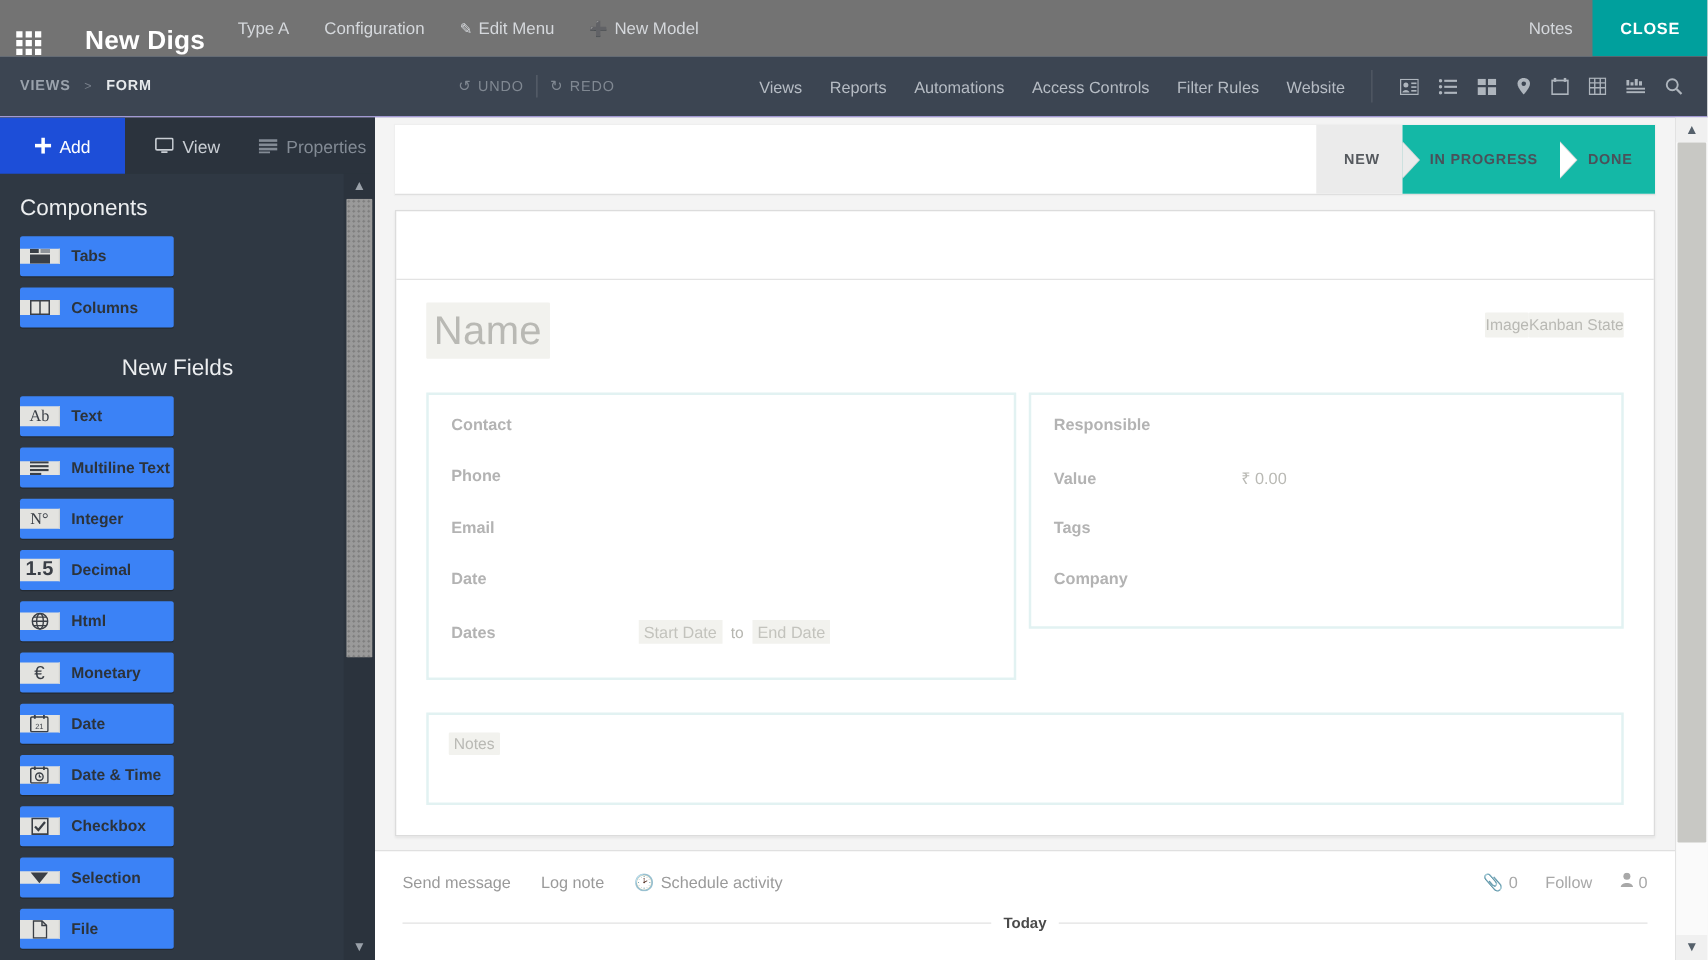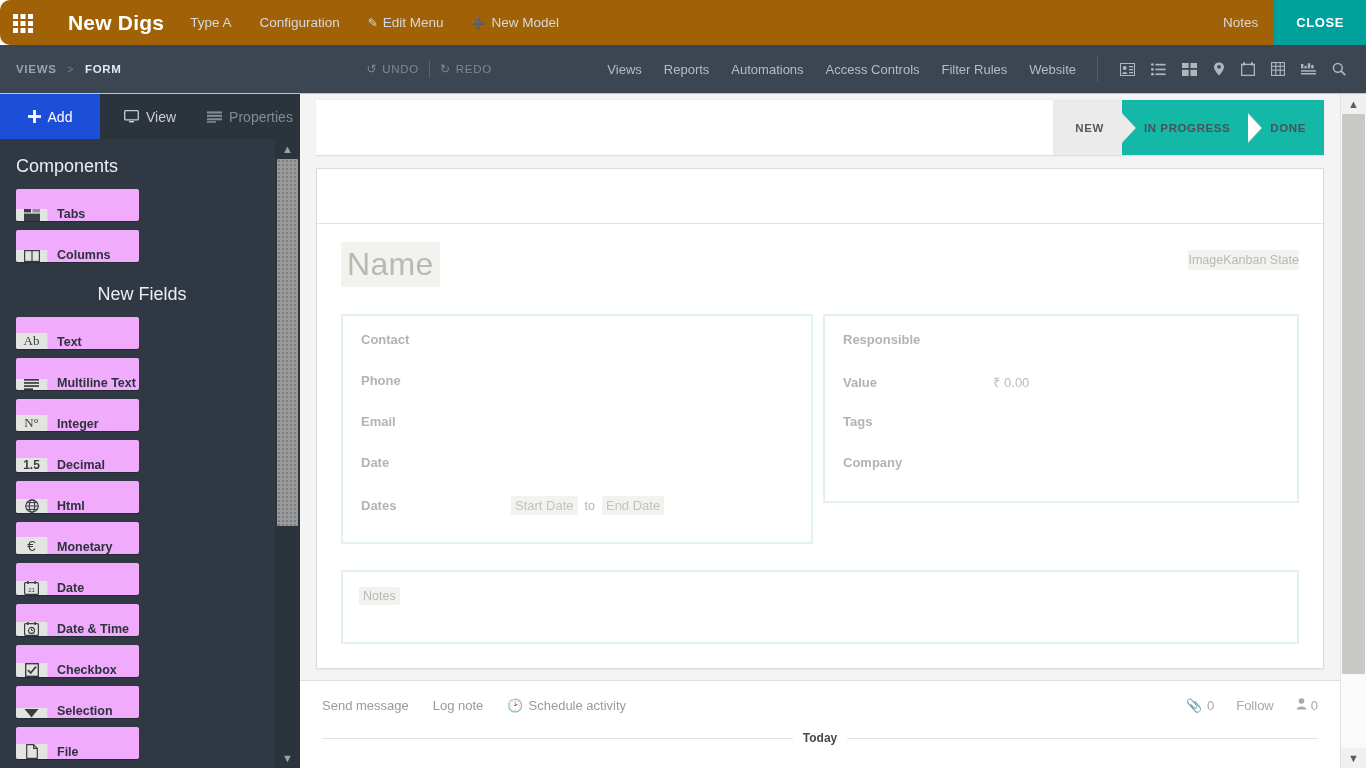--- a/index.html
+++ b/index.html
@@ -7,22 +7,22 @@
   html, body {
     width: 1366px; height: 768px;
     overflow: hidden;
     font-family: "Liberation Sans", sans-serif;
     background: #fff;
   }
   .app { position: relative; width: 1366px; height: 768px; display: flex; flex-direction: column; }
 
   
   .topbar {
-    height: 45px; background: #a16207; color: #d5d8dc;
-    display: flex; align-items: center; flex: 0 0 45px; border-radius: 10px;
+    height: 45px; background: #737373; color: #d5d8dc;
+    display: flex; align-items: flex-end; flex: 0 0 45px;
   }
   .apps-grid { width: 46px; display: flex; align-items: center; justify-content: center; cursor: pointer; }
   .apps-grid svg { display: block; }
   .brand {
     font-size: 21px; font-weight: bold; color: #fff; letter-spacing: .2px;
     padding: 0 12px 0 22px; white-space: nowrap;
   }
   .topmenu { display: flex; align-items: center; height: 100%; }
   .topmenu a {
     color: #d5d8dc; font-size: 13.5px; text-decoration: none;
@@ -78,22 +78,22 @@
   }
   .sb-tab.active { background: #1d4ed8; color: #fff; align-items: center; }
   .sb-tab.dim { color: #838b95; }
   .sb-tab svg { display: block; }
   .sb-scroll { flex: 1 1 auto; overflow: hidden; padding: 0 0 0 0; position: relative; }
   .sb-inner { padding: 14px 16px 10px 16px; width: 284px; }
   .sb-h { color: #eceef0; font-size: 18px; font-weight: normal; margin: 3px 0 12px 0; }
   .sb-h.sec { margin-top: 22px; text-align: center; }
   .chip-grid { display: flex; flex-wrap: wrap; gap: 9px 9px; }
   .chip {
-    width: 123px; height: 32px; display: flex; align-items: flex-end;
-    background: #f0abfc; border-radius: 2px; overflow: hidden; cursor: move;
+    width: 123px; height: 32px; display: flex; align-items: center;
+    background: #3b82f6; border-radius: 2px; overflow: hidden; cursor: move;
     box-shadow: 0 1px 0 rgba(0,0,0,.25);
   }
   .chip .cicon {
     width: 32px; flex: 0 0 32px; background: #e3e3e0;
     display: flex; align-items: center; justify-content: center;
     color: #3a3f46; font-size: 13px; border-right: 1px solid #d3d3cf;
   }
   .chip .clabel {
     flex: 1 1 auto; display: flex; align-items: center; padding-left: 9px;
     font-size: 12.5px; font-weight: bold; color: #2c333b;
@@ -432,21 +432,21 @@
                   </svg>
               </div>
               <div class="clabel">Multiline Text</div>
             </div>
 
             <div class="chip">
               <div class="cicon" style="font-family:'Liberation Serif',serif;font-size:13px;">N°</div>
               <div class="clabel">Integer</div>
             </div>
             <div class="chip">
-              <div class="cicon" style="font-size:12px;font-weight:bold;">1.5</div>
+              <div class="cicon" style="font-size:16px;font-weight:bold;">1.5</div>
               <div class="clabel">Decimal</div>
             </div>
 
             <div class="chip">
               <div class="cicon">
                 <svg width="14" height="14" viewBox="0 0 14 14">
                     <circle cx="7" cy="7" r="6.2" fill="none" stroke="#3a3f46" stroke-width="1.2"></circle>
                     <ellipse cx="7" cy="7" rx="2.7" ry="6.2" fill="none" stroke="#3a3f46" stroke-width="1.1"></ellipse>
                     <line x1="0.8" y1="7" x2="13.2" y2="7" stroke="#3a3f46" stroke-width="1.1"></line>
                     <line x1="1.9" y1="3.6" x2="12.1" y2="3.6" stroke="#3a3f46" stroke-width="1"></line>

